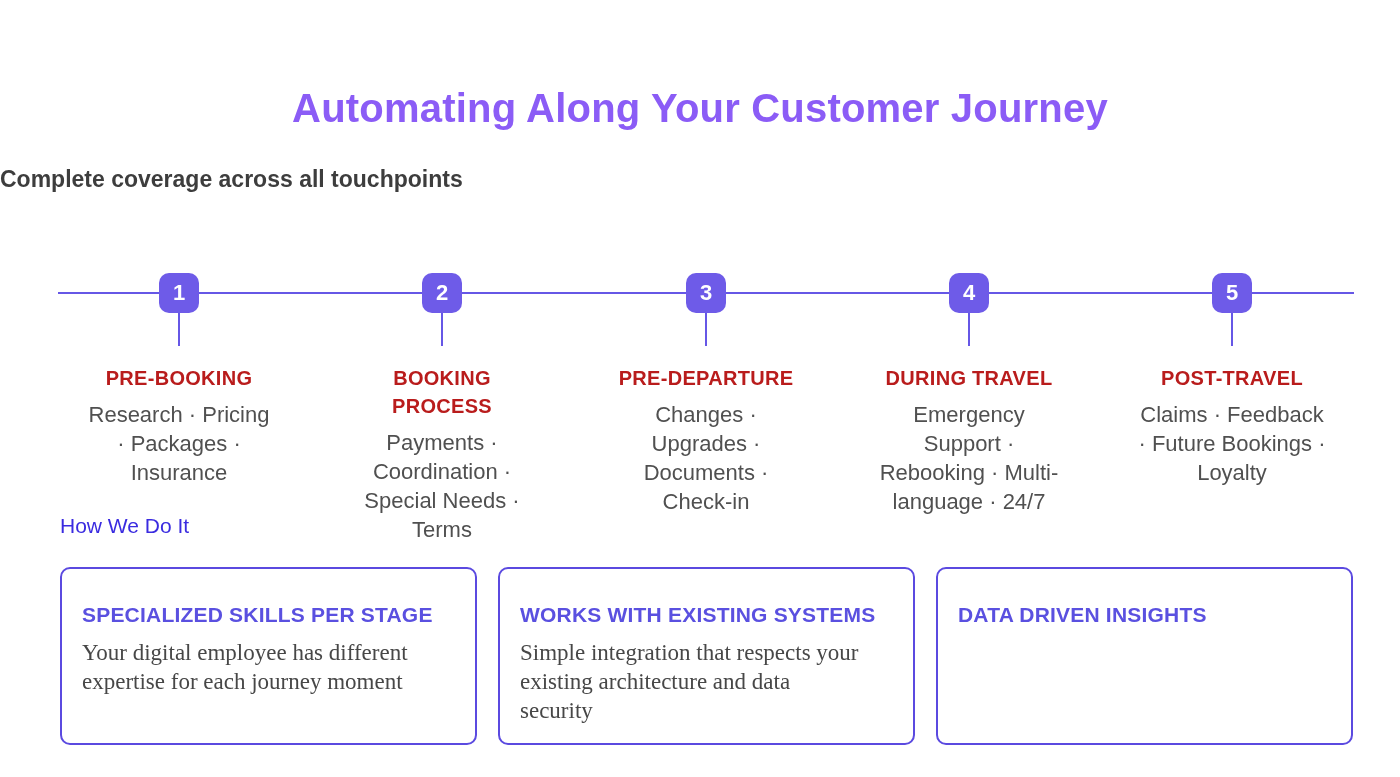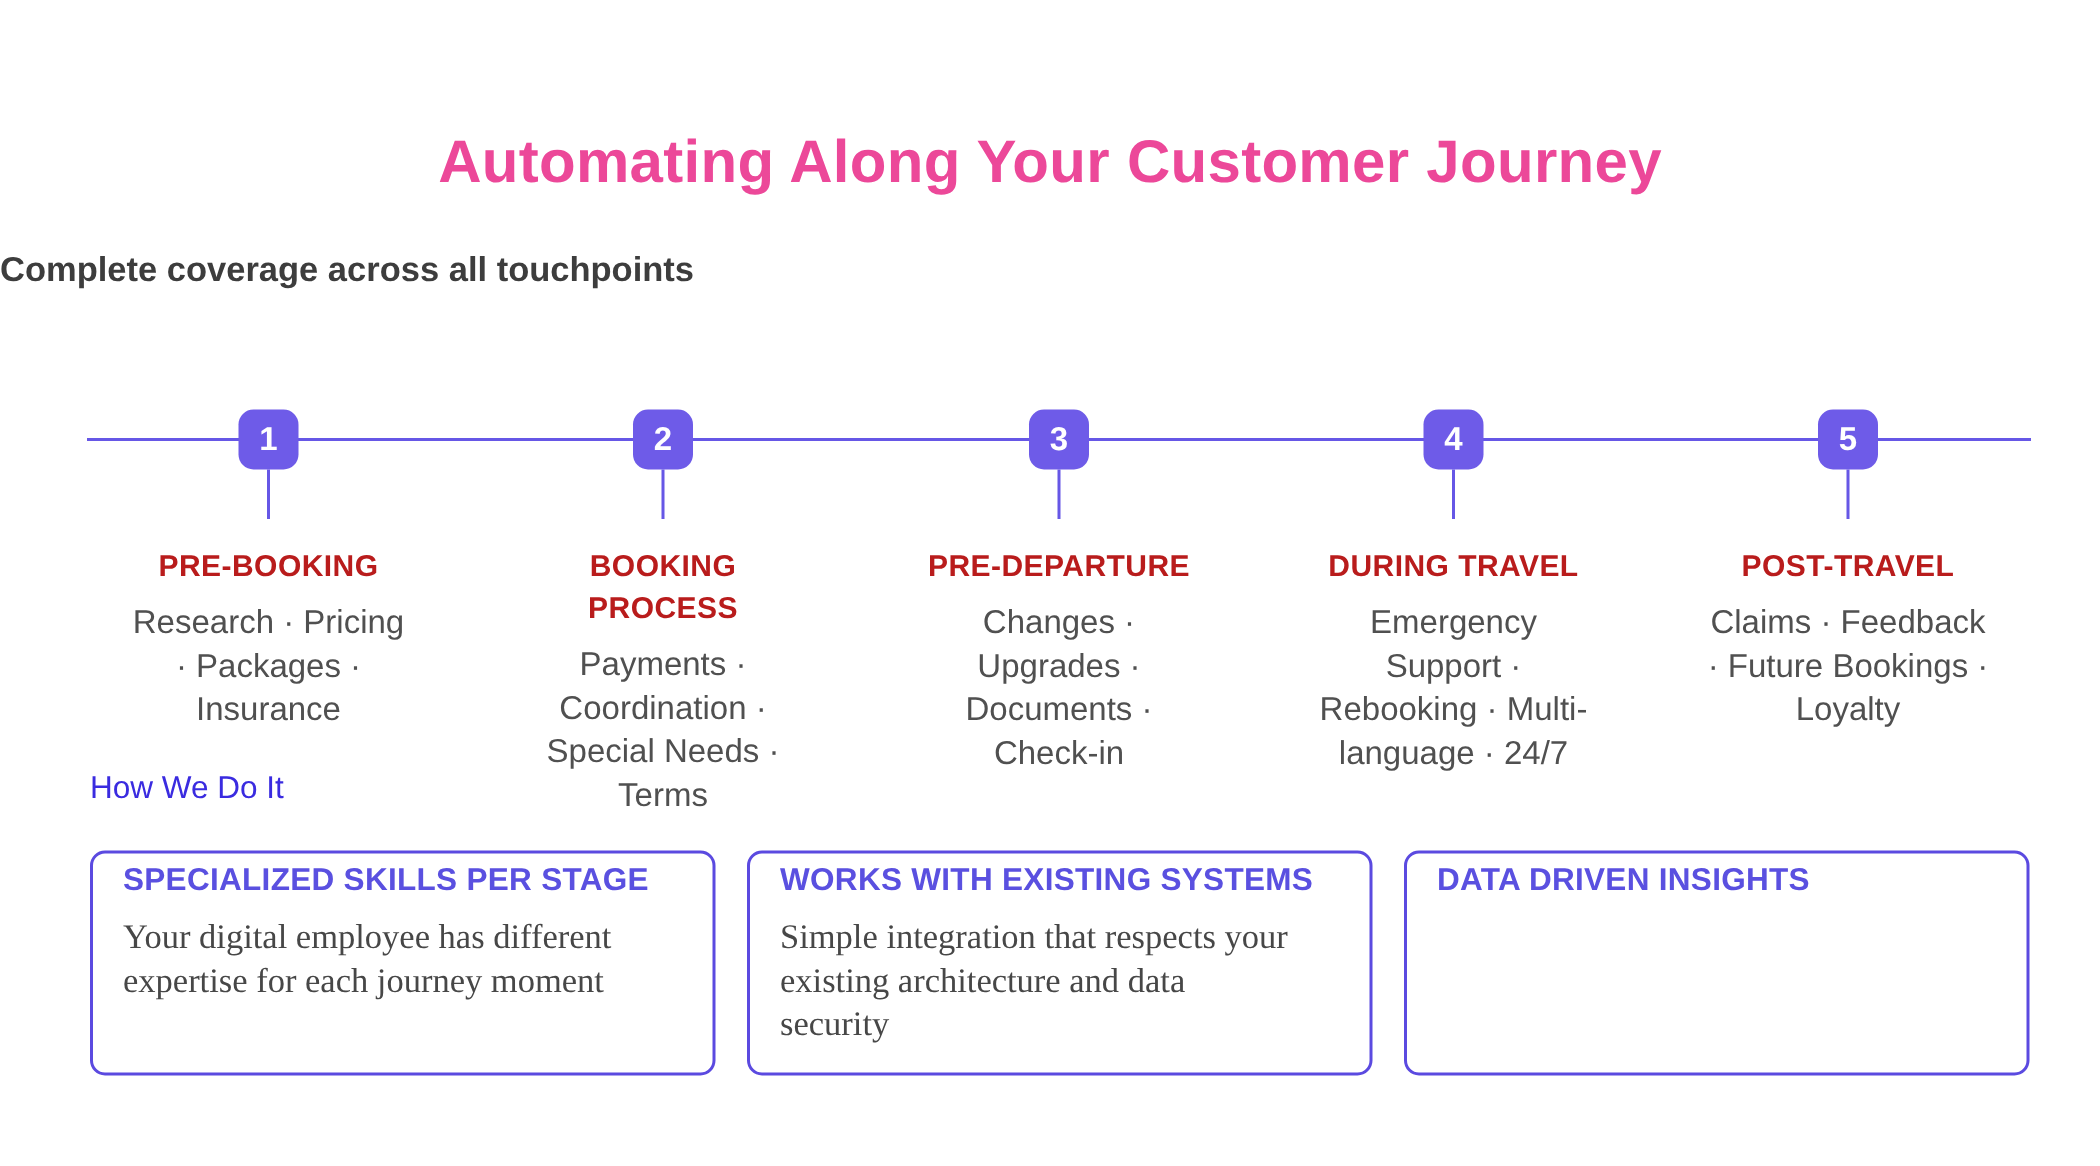--- a/index.html
+++ b/index.html
@@ -3,21 +3,21 @@
 <meta charset="utf-8">
 <style>
   * { margin: 0; padding: 0; box-sizing: border-box; }
   html, body { width: 1400px; height: 777px; background: #ffffff; overflow: hidden; }
   body { font-family: "Liberation Sans", sans-serif; position: relative; }
 
   .page-title {
     position: absolute; top: 86px; left: 0; width: 1400px;
     text-align: center;
     font-size: 40px; font-weight: bold; letter-spacing: 0.2px;
-    color: #ec4899;
+    color: #8b5cf6;
   }
   .page-subtitle {
     position: absolute; top: 166px; left: 0; width: 1400px;
     text-align: left;
     font-size: 23px; font-weight: bold;
     color: #3d3d3d;
   }
 
   
   .timeline { position: absolute; top: 0; left: 0; width: 1400px; height: 500px; }
@@ -65,21 +65,21 @@
   }
   .cards-row {
     position: absolute; top: 567px; left: 60px; width: 1293px;
     display: flex; gap: 21px;
   }
   .feature-card {
     flex: 1 1 0;
     min-height: 136px;
     border: 2px solid #5b4ae0; border-radius: 10px;
     background: #ffffff;
-    padding: 6px 22px 18px 20px;
+    padding: 34px 22px 18px 20px;
   }
   .card-title {
     font-size: 21px; font-weight: bold; color: #5a50e0;
     letter-spacing: 0.2px;
     margin-bottom: 11px;
   }
   .card-body {
     font-size: 23px; color: #474747; line-height: 29px;
     max-width: 348px;
     font-family: Liberation Serif, serif;

